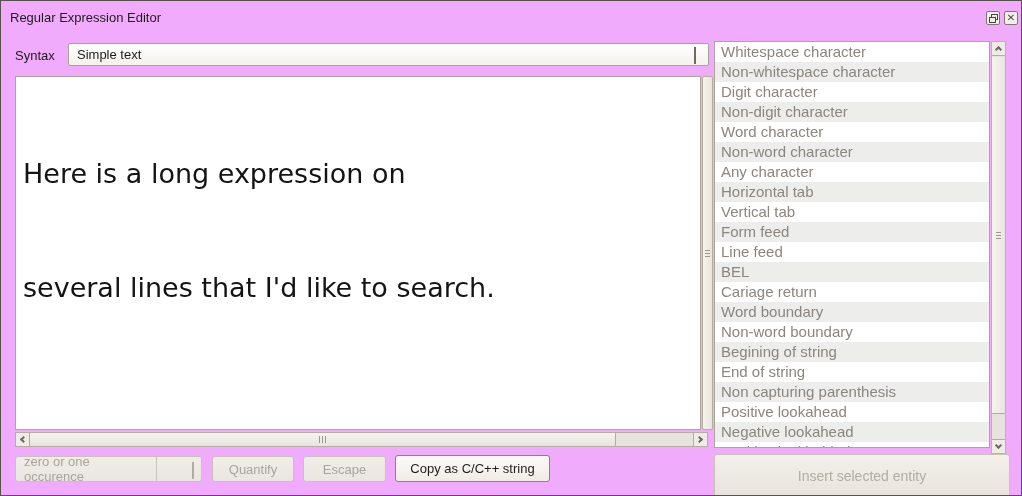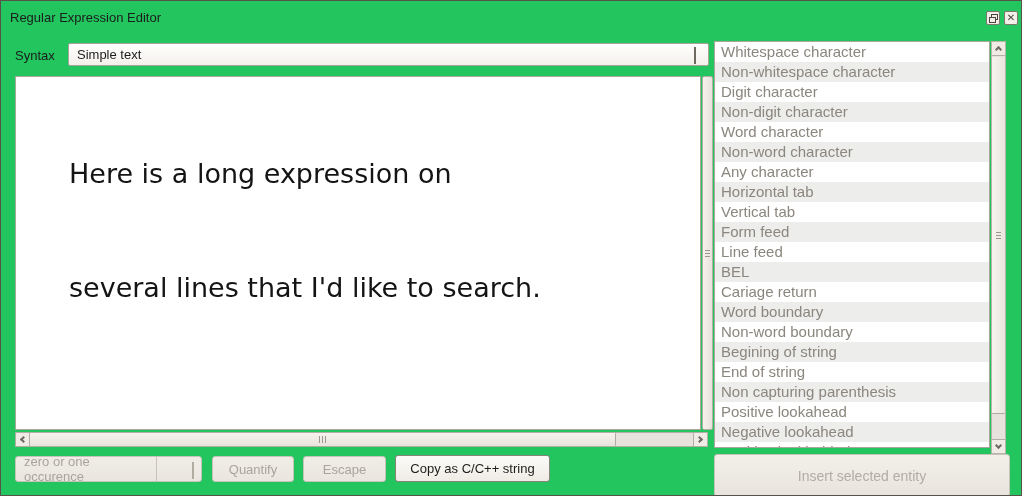--- a/index.html
+++ b/index.html
@@ -1,19 +1,19 @@
 <!DOCTYPE html>
 <html><head>
 <meta charset="utf-8">
 <style>
   * { box-sizing: border-box; }
   html,body { margin:0; padding:0; background:#c9c5be; }
   .window {
     position:relative; width:1022px; height:496px;
-    background:#22c55e; border:1px solid #57534b;
+    background:#f0abfc; border:1px solid #57534b;
     font-family:"Liberation Sans", sans-serif; overflow:hidden;
   }
   
   .titlebar { position:absolute; left:0; top:0; width:100%; height:30px; }
   .title-text { position:absolute; left:9px; top:9px; font-size:13px; color:#1c1c1c; }
   .winbtn {
     position:absolute; top:10px; width:14px; height:14px;
     border:1px solid #7d786f; border-radius:2px; background:#f2efe9;
     display:flex; align-items:center; justify-content:center;
   }
@@ -34,21 +34,21 @@
   .syntax-combo .chev-wrap { margin-left:auto; padding-right:4px; }
   
   .editor {
     position:absolute; left:14px; top:75px; width:686px; height:354px;
     background:#ffffff; border:1px solid #aba69c; overflow:hidden;
   }
   .editor-inner {
     padding:2px 0 0 7px; font-family:"DejaVu Sans", sans-serif;
     font-size:27px; line-height:38px; color:#141414; white-space:pre;
   }
-  .ed-line { height:38px;margin-left:46px; }
+  .ed-line { height:38px; }
   
   .ed-vscroll {
     position:absolute; left:701px; top:75px; width:11px; height:354px;
     border:1px solid #b3aea4; border-radius:2px;
     background:linear-gradient(90deg,#f6f3ed,#e8e4dd);
     display:flex; flex-direction:column; align-items:center; justify-content:center;
   }
   .grip-h { width:5px; height:1px; background:#9d988e; margin:1px 0; }
   .grip-v { width:1px; height:7px; background:#9d988e; margin:0 1px; display:inline-block; }
   .ed-hscroll {

